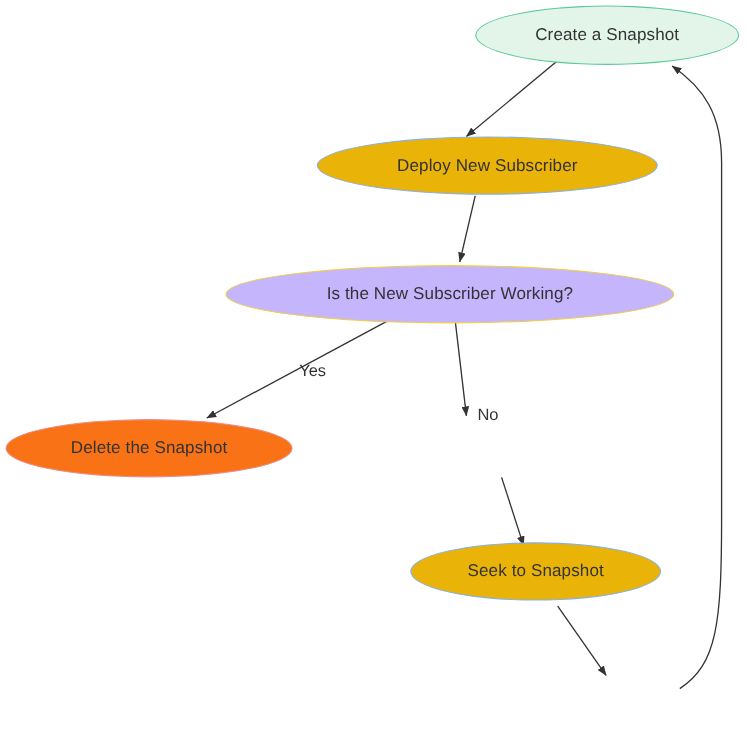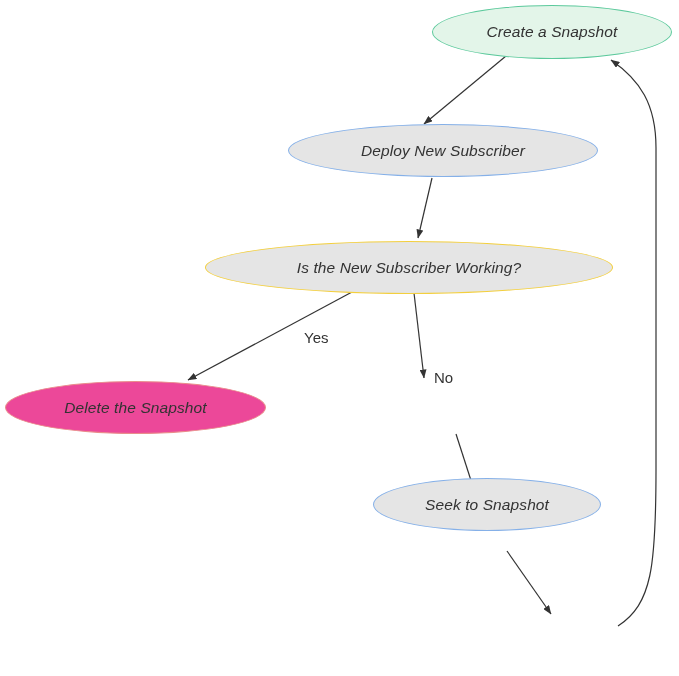--- a/index.html
+++ b/index.html
@@ -30,40 +30,39 @@
     position: absolute;
     display: flex;
     align-items: center;
     justify-content: center;
     box-sizing: border-box;
     border-radius: 50%;
     border-style: solid;
     border-width: 1px;
     text-align: right;
     line-height: 1.1;
-    font-style: italic;
   }
   .node-label {
     font-size: 15.5px;
     color: #333333;
     white-space: nowrap;
     letter-spacing: 0.1px;
   }
   .edge-label {
     position: absolute;
     font-size: 15px;
     color: #333333;
     white-space: nowrap;
     background: transparent;
   }
   
   .fill-green  { background: #e3f5e9; border-color: #5cc99c; }
-  .fill-blue   { background: #e5e5e5; border-color: #85b0e8; }
-  .fill-yellow { background: #e5e5e5; border-color: #f3cf3e; }
-  .fill-pink   { background: #ec4899; border-color: #e98d8b; }
+  .fill-blue   { background: #eab308; border-color: #85b0e8; }
+  .fill-yellow { background: #c4b5fd; border-color: #f3cf3e; }
+  .fill-pink   { background: #f97316; border-color: #e98d8b; }
 </style>
 </head>
 <body>
 
 <div id="diagram-root">
 
   <svg id="edge-layer" viewBox="0 0 679 676" width="679" height="676" xmlns="http://www.w3.org/2000/svg">
     <defs>
       <marker id="arrowhead" markerWidth="9" markerHeight="7" refX="8.5" refY="3.5" orient="auto" markerUnits="userSpaceOnUse">
         <polygon points="0 0, 9 3.5, 0 7" fill="#333333"></polygon>
@@ -95,22 +94,22 @@
 
   <div class="node fill-yellow" style="left:205px; top:241px; width:408px; height:53px;">
     <span class="node-label">Is the New Subscriber Working?</span>
   </div>
 
   <div class="node fill-pink" style="left:5px; top:381px; width:261px; height:53px;">
     <span class="node-label">Delete the Snapshot</span>
   </div>
 
 
-  <div class="node fill-blue" style="left:373px; top:478px; width:228px; height:53px;">
+  <div class="node fill-blue" style="left:373px; top:493px; width:228px; height:53px;">
     <span class="node-label">Seek to Snapshot</span>
   </div>
 
 
-  <div class="edge-label" style="left:304px; top:329px;">Yes</div>
+  <div class="edge-label" style="left:272px; top:329px;">Yes</div>
 
   <div class="edge-label" style="left:434px; top:329px;margin-top:40px;">No</div>
 
 </div>
 
 </body></html>

